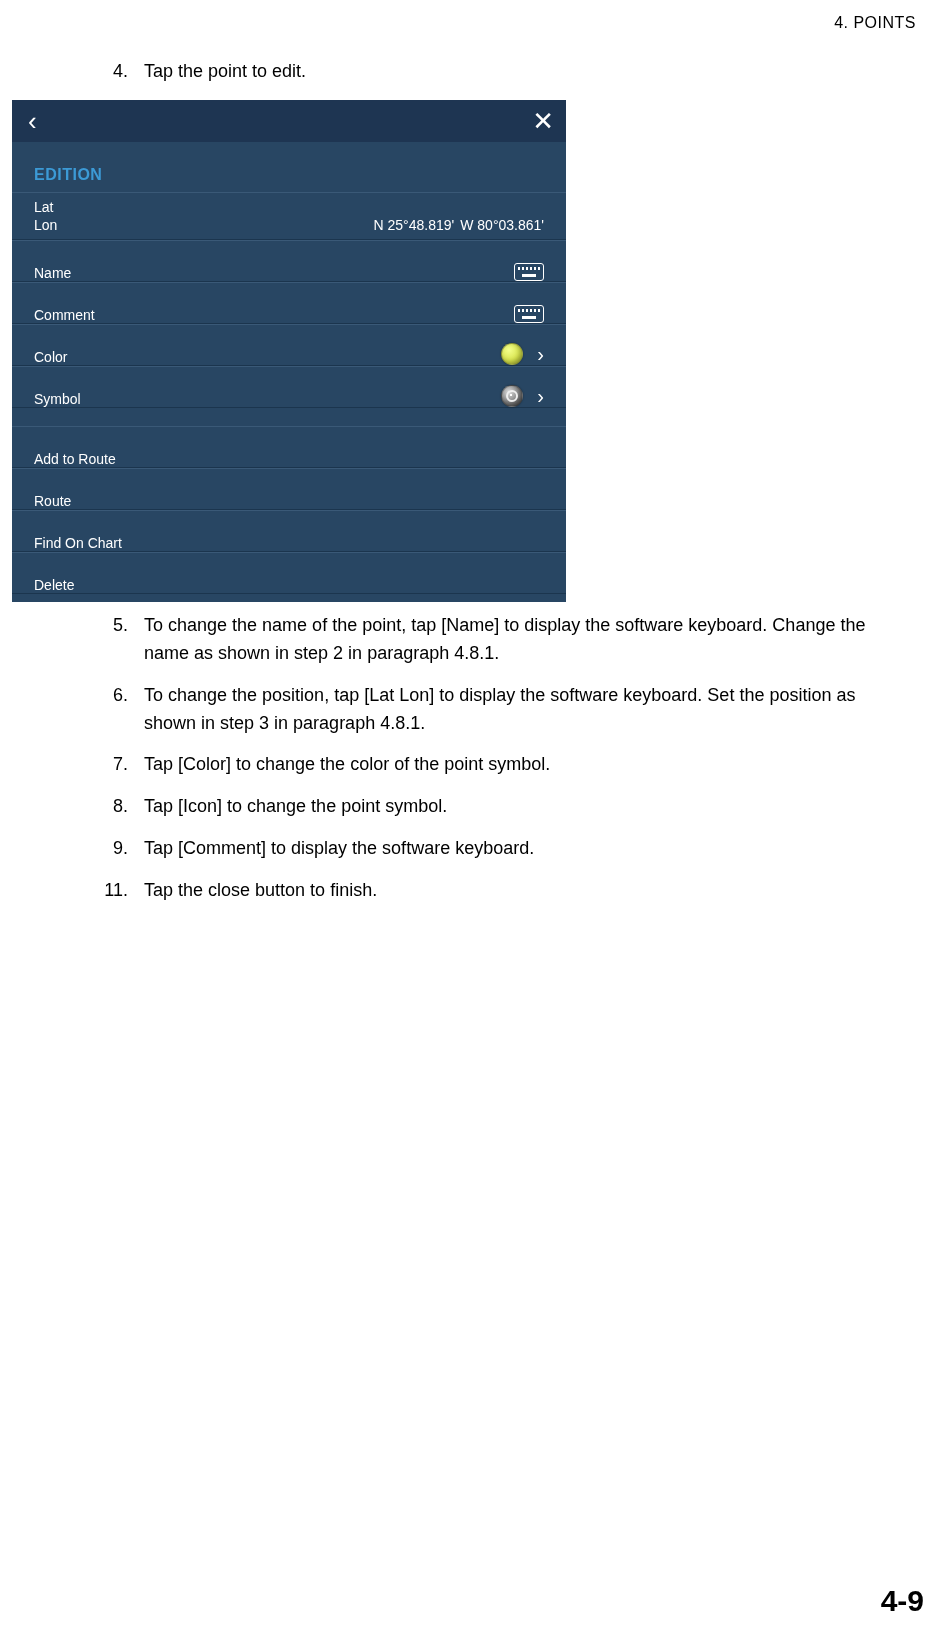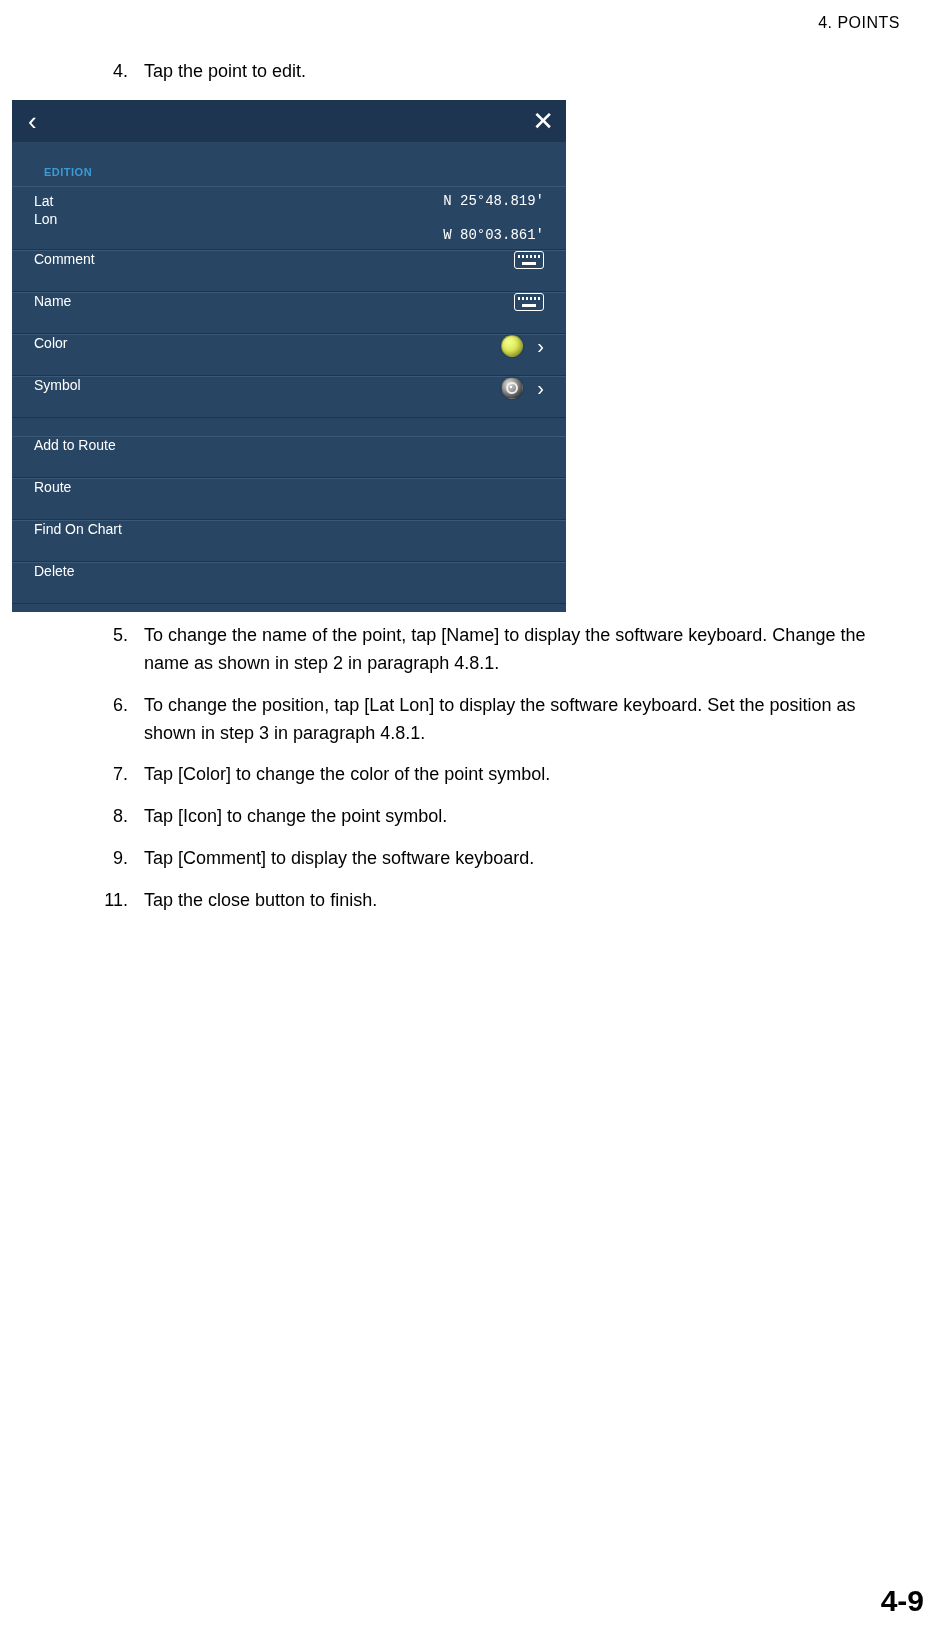--- a/index.html
+++ b/index.html
@@ -25,21 +25,21 @@
   .page {
     width: var(--page-w);
     min-height: 1640px;
     margin: 0 auto;
     position: relative;
     padding: 0;
   }
   .running-head {
     position: absolute;
     top: 14px;
-    right: 36px;
+    right: 20px;
     font-size: 16px;
     letter-spacing: .5px;
     margin-left: 8px;
   }
   .body-col {
     padding: 58px 40px 0 78px;
   }
   .ol-step {
     display: flex;
     gap: 16px;
@@ -80,45 +80,45 @@
     cursor: pointer;
     font-weight: 400;
   }
   .panel {
     background: var(--panel-bg);
     padding: 10px 0 8px;
     font-family: 'Segoe UI', Arial, sans-serif;
   }
   .section-label {
     color: var(--sec-label);
-    font-size: 11px;
+    font-size: 16px;
     font-weight: 700;
     letter-spacing: .5px;
-    padding: 14px 32px 8px;
+    padding: 14px 22px 8px;
   }
   .row {
     display: flex;
-    align-items: flex-start;
+    align-items: flex-end;
     justify-content: space-between;
     padding: 0 22px;
     min-height: 42px;
     color: var(--row-text);
     font-size: 14px;
     font-weight: 300;
     border-top: 1px solid var(--panel-border);
     border-bottom: 1px solid var(--panel-border-dk);
     background: var(--panel-bg);
     cursor: pointer;
   }
   .row.first { border-top: 1px solid var(--panel-border); }
   .row .left { display:flex; flex-direction:column; gap:2px; }
   .row .left.two-line { padding:6px 0; }
   .row .right { display:flex; align-items:center; gap:14px; }
   .val { color:#fff; font-weight:300; }
-  .val-col { display:flex; flex-direction:column; align-items:flex-end; gap:18px; padding:6px 0;font-family:Liberation Mono, monospace;}
+  .val-col { display:flex; align-items:flex-end; gap:6px; padding:6px 0;}
   .kbd-icon {
     width: 30px; height: 18px;
     border: 1px solid #fff; border-radius: 3px;
     position: relative;
     background: transparent;
   }
   .kbd-icon::before {
     content:""; position:absolute; left:3px; right:3px; top:3px; height:3px;
     background: repeating-linear-gradient(to right,#fff 0 2px, transparent 2px 4px);
   }
@@ -179,26 +179,26 @@
             <span>Lat</span>
             <span>Lon</span>
           </div>
           <div class="val-col">
             <span class="val">N 25°48.819'</span>
             <span class="val">W 80°03.861'</span>
           </div>
         </div>
 
         <div class="row">
+          <span>Name</span>
+          <span class="kbd-icon"></span>
+        </div>
+
+        <div class="row">
           <span>Comment</span>
-          <span class="kbd-icon"></span>
-        </div>
-
-        <div class="row">
-          <span>Name</span>
           <span class="kbd-icon"></span>
         </div>
 
         <div class="row">
           <span>Color</span>
           <div class="right">
             <span class="swatch yellow"></span>
             <span class="chev">›</span>
           </div>
         </div>

